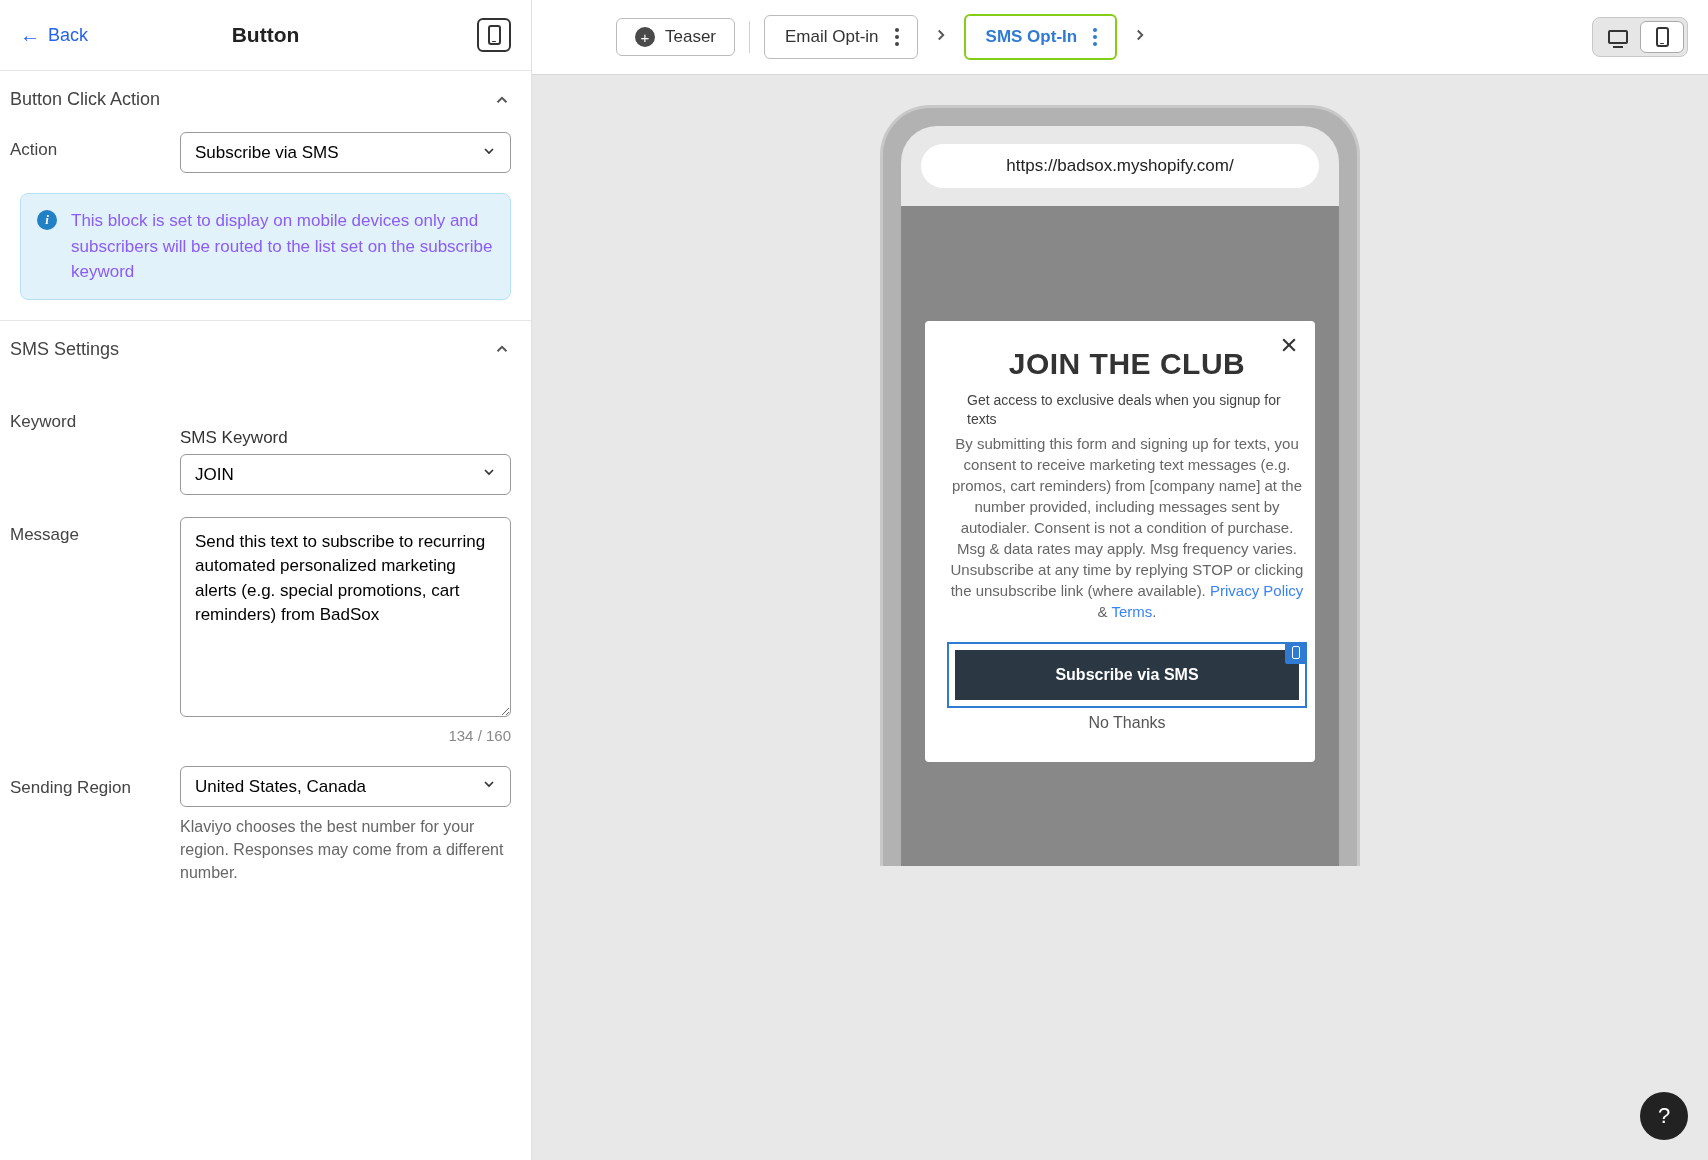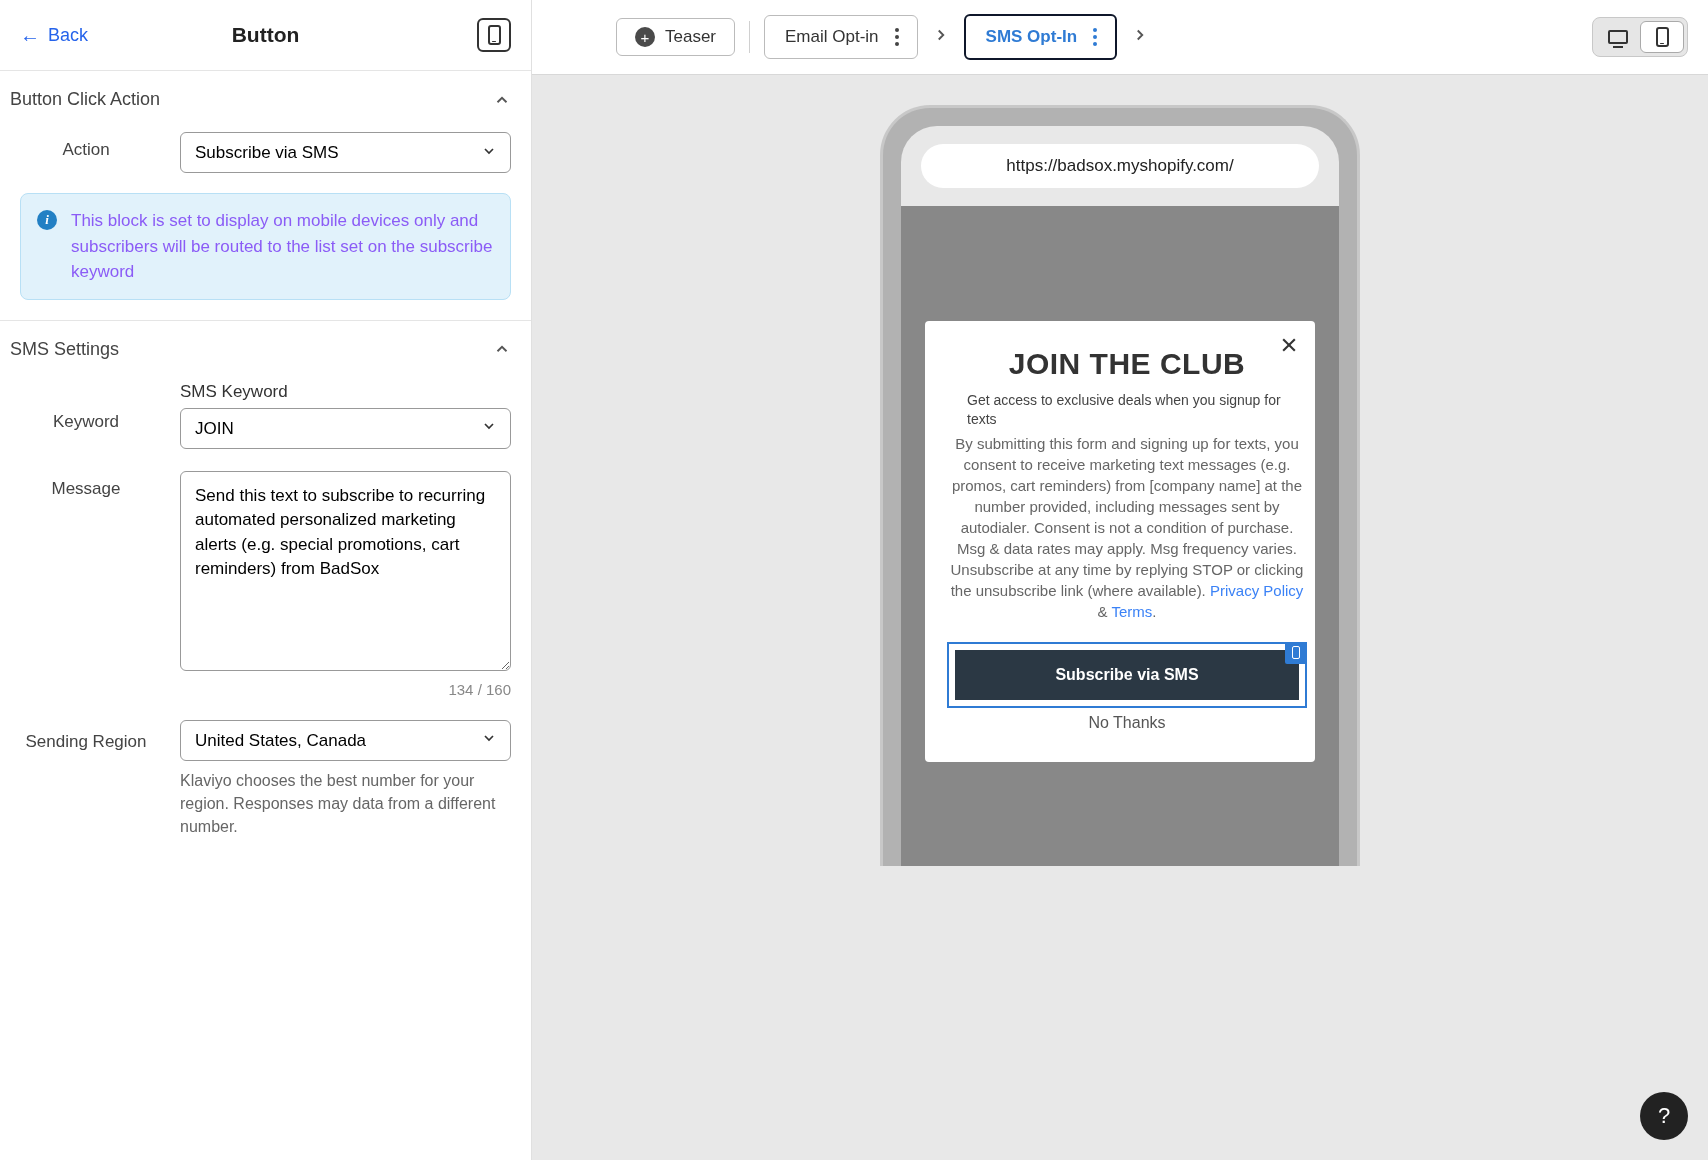--- a/index.html
+++ b/index.html
@@ -16,44 +16,44 @@
 .phone-icon-small::after { content: ''; position: absolute; bottom: 1px; left: 50%; transform: translateX(-50%); width: 4px; height: 1.5px; background: #333; border-radius: 1px; }
 
 .sidebar-body { flex: 1; overflow-y: auto; }
 .section { border-bottom: 1px solid #e5e5e5; }
 .section-header { display: flex; justify-content: space-between; align-items: center; padding: 18px 20px 14px 10px; cursor: pointer; gap: 36px; }
 .section-title { font-size: 18px; color: #444; }
 .chevron-up { width: 18px; height: 18px; }
 .chevron-up svg { width: 100%; height: 100%; }
 
 .form-row { display: flex; align-items: flex-start; padding: 8px 20px 14px 10px; }
-.form-label-col { width: 170px; text-align: center; padding-right: 18px; padding-top: 8px; font-size: 17px; color: #444; }
+.form-label-col { width: 170px; text-align: left; padding-right: 18px; padding-top: 8px; font-size: 17px; color: #444; }
 .form-input-col { flex: 1; }
-.sub-label { font-size: 17px; color: #333; margin-bottom: 6px; display: block; }
+.sub-label { font-size: 17px; color: #333; margin-bottom: 6px; display: block; margin-top: 46px; }
 .select-wrap { position: relative; }
 .select { width: 100%; padding: 10px 40px 10px 14px; font-size: 17px; border: 1px solid #999; border-radius: 6px; background: #fff; appearance: none; cursor: pointer; }
 .select-caret { position: absolute; right: 14px; top: 50%; transform: translateY(-50%); pointer-events: none; }
 .select-caret svg { width: 16px; height: 16px; }
 .textarea { width: 100%; padding: 12px 14px; font-size: 17px; border: 1px solid #999; border-radius: 6px; font-family: inherit; resize: vertical; min-height: 200px; line-height: 1.45; }
 .char-count { text-align: right; font-size: 15px; color: #888; margin-top: 6px; }
 .helper-text { font-size: 16px; color: #666; margin-top: 8px; line-height: 1.45; }
 
 .info-box { margin: 6px 20px 20px 20px; padding: 14px 16px; background: #e1f2fb; border: 1px solid #b8e0f5; border-radius: 8px; display: flex; gap: 14px; }
 .info-icon { width: 20px; height: 20px; background: #2280c4; border-radius: 50%; color: #fff; display: flex; align-items: center; justify-content: center; font-size: 13px; font-weight: 700; font-style: italic; font-family: Georgia, serif; flex-shrink: 0; margin-top: 2px; }
 .info-text { font-size: 17px; color: #8b5cf6; line-height: 1.5; }
 
 
 .canvas { flex: 1; background: #e8e8e8; position: relative; display: flex; flex-direction: column; }
 .topbar { background: #fff; border-bottom: 1px solid #d8d8d8; padding: 14px 20px; display: flex; align-items: center; gap: 14px; }
 .spacer-grow { flex: 1; }
 .tb-btn { display: flex; align-items: center; gap: 10px; padding: 8px 18px; border: 1px solid #bbb; border-radius: 6px; background: #fff; font-size: 17px; cursor: pointer; color: #333; }
 .plus-circle { width: 20px; height: 20px; background: #4a4a4a; border-radius: 50%; color: #fff; display: flex; align-items: center; justify-content: center; font-size: 15px; line-height: 1; }
 .tb-sep { width: 1px; height: 32px; background: #d0d0d0; }
 .step-btn { display: flex; align-items: center; gap: 4px; padding: 8px 6px 8px 20px; border: 1px solid #bbb; border-radius: 6px; background: #fff; font-size: 17px; cursor: pointer; color: #333; text-align: right; }
-.step-btn.active { border: 2px solid #0f172a; color: #2f7bd4; font-weight: 600; }
+.step-btn.active { border: 2px solid #84cc16; color: #2f7bd4; font-weight: 600; }
 .step-more { padding: 4px 12px 4px 12px; font-size: 22px; line-height: 0.4; display: flex; flex-direction: column; gap: 3px; align-items: center; }
 .step-more span { width: 4px; height: 4px; background: #444; border-radius: 50%; display: block; }
 .step-btn.active .step-more span { background: #2f7bd4; }
 .chev-right svg { width: 18px; height: 18px; }
 .device-toggle { display: flex; background: #e6e6e6; border: 1px solid #c8c8c8; border-radius: 8px; padding: 3px; margin-left: auto; }
 .dt-btn { width: 44px; height: 32px; border: none; background: transparent; border-radius: 6px; display: flex; align-items: center; justify-content: center; cursor: pointer; }
 .dt-btn.active { background: #fff; border: 1px solid #aaa; }
 .monitor-icon { width: 20px; height: 14px; border: 2px solid #333; border-radius: 2px; position: relative; }
 .monitor-icon::after { content: ''; position: absolute; bottom: -6px; left: 50%; transform: translateX(-50%); width: 10px; height: 2px; background: #333; }
 
@@ -168,21 +168,21 @@
             <div class="select-wrap">
               <select class="select">
                 <option>United States, Canada</option>
               </select>
               <span class="select-caret">
                 <svg viewBox="0 0 24 24" fill="none" stroke="#333" stroke-width="2.5">
                     <polyline points="6 9 12 15 18 9"></polyline>
                   </svg>
               </span>
             </div>
-            <div class="helper-text">Klaviyo chooses the best number for your region. Responses may data from a different number.</div>
+            <div class="helper-text">Klaviyo chooses the best number for your region. Responses may come from a different number.</div>
           </div>
         </div>
 
       </div>
     </div>
   </div>
 
   <div class="canvas">
     <div class="topbar">
       <div style="width:50px;"></div>

